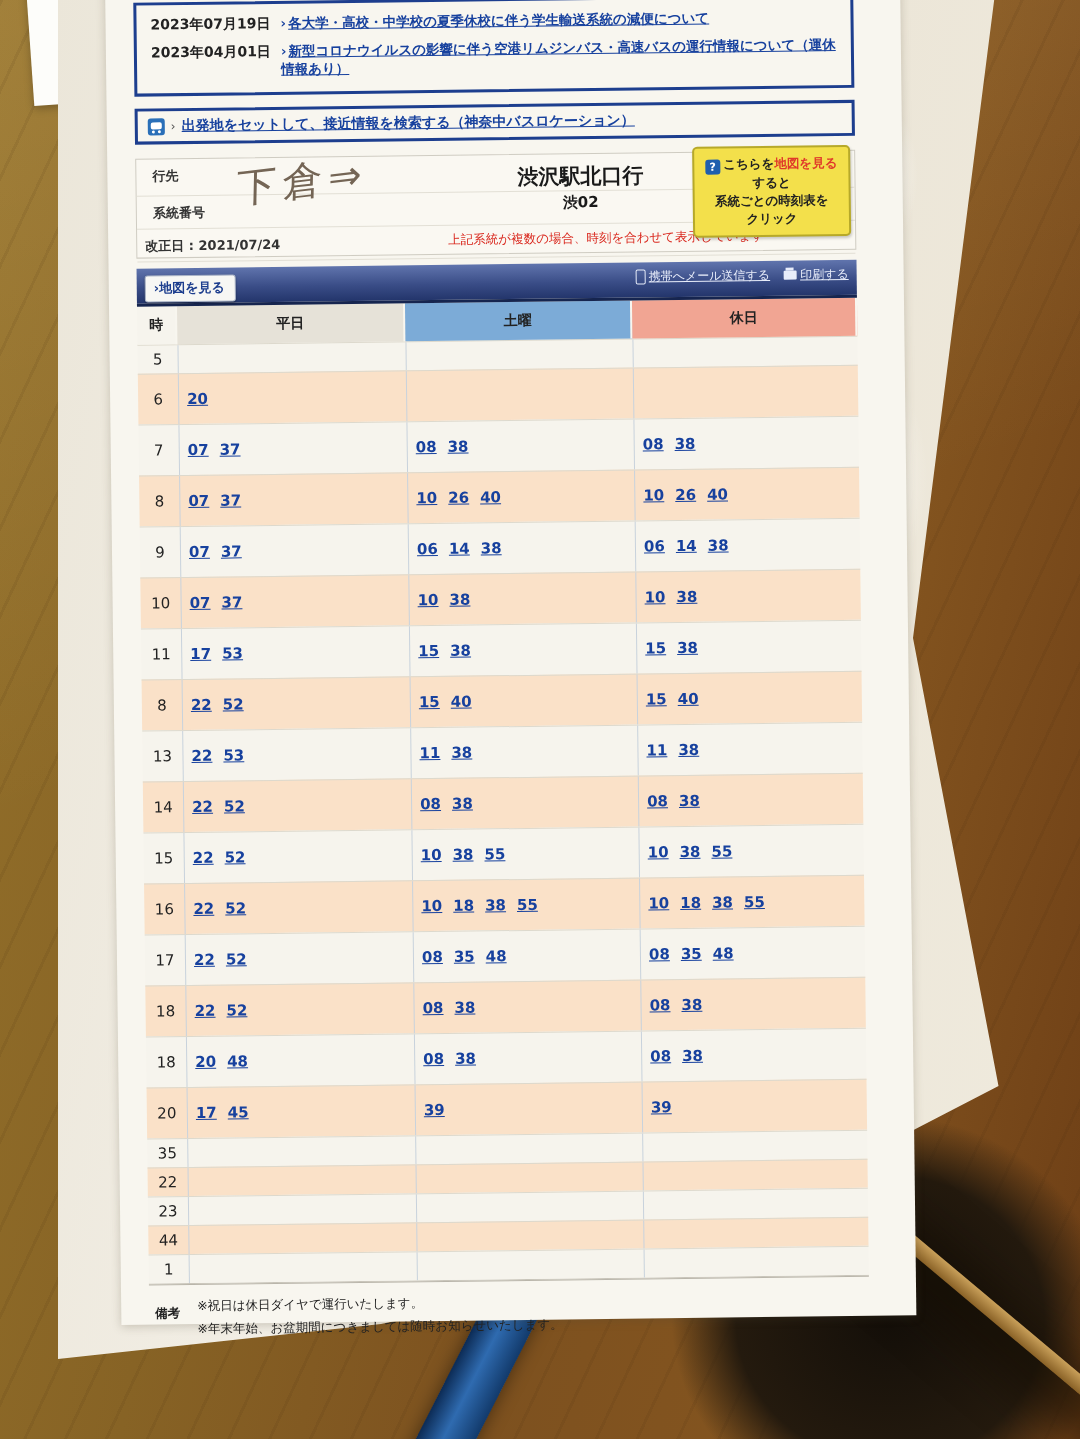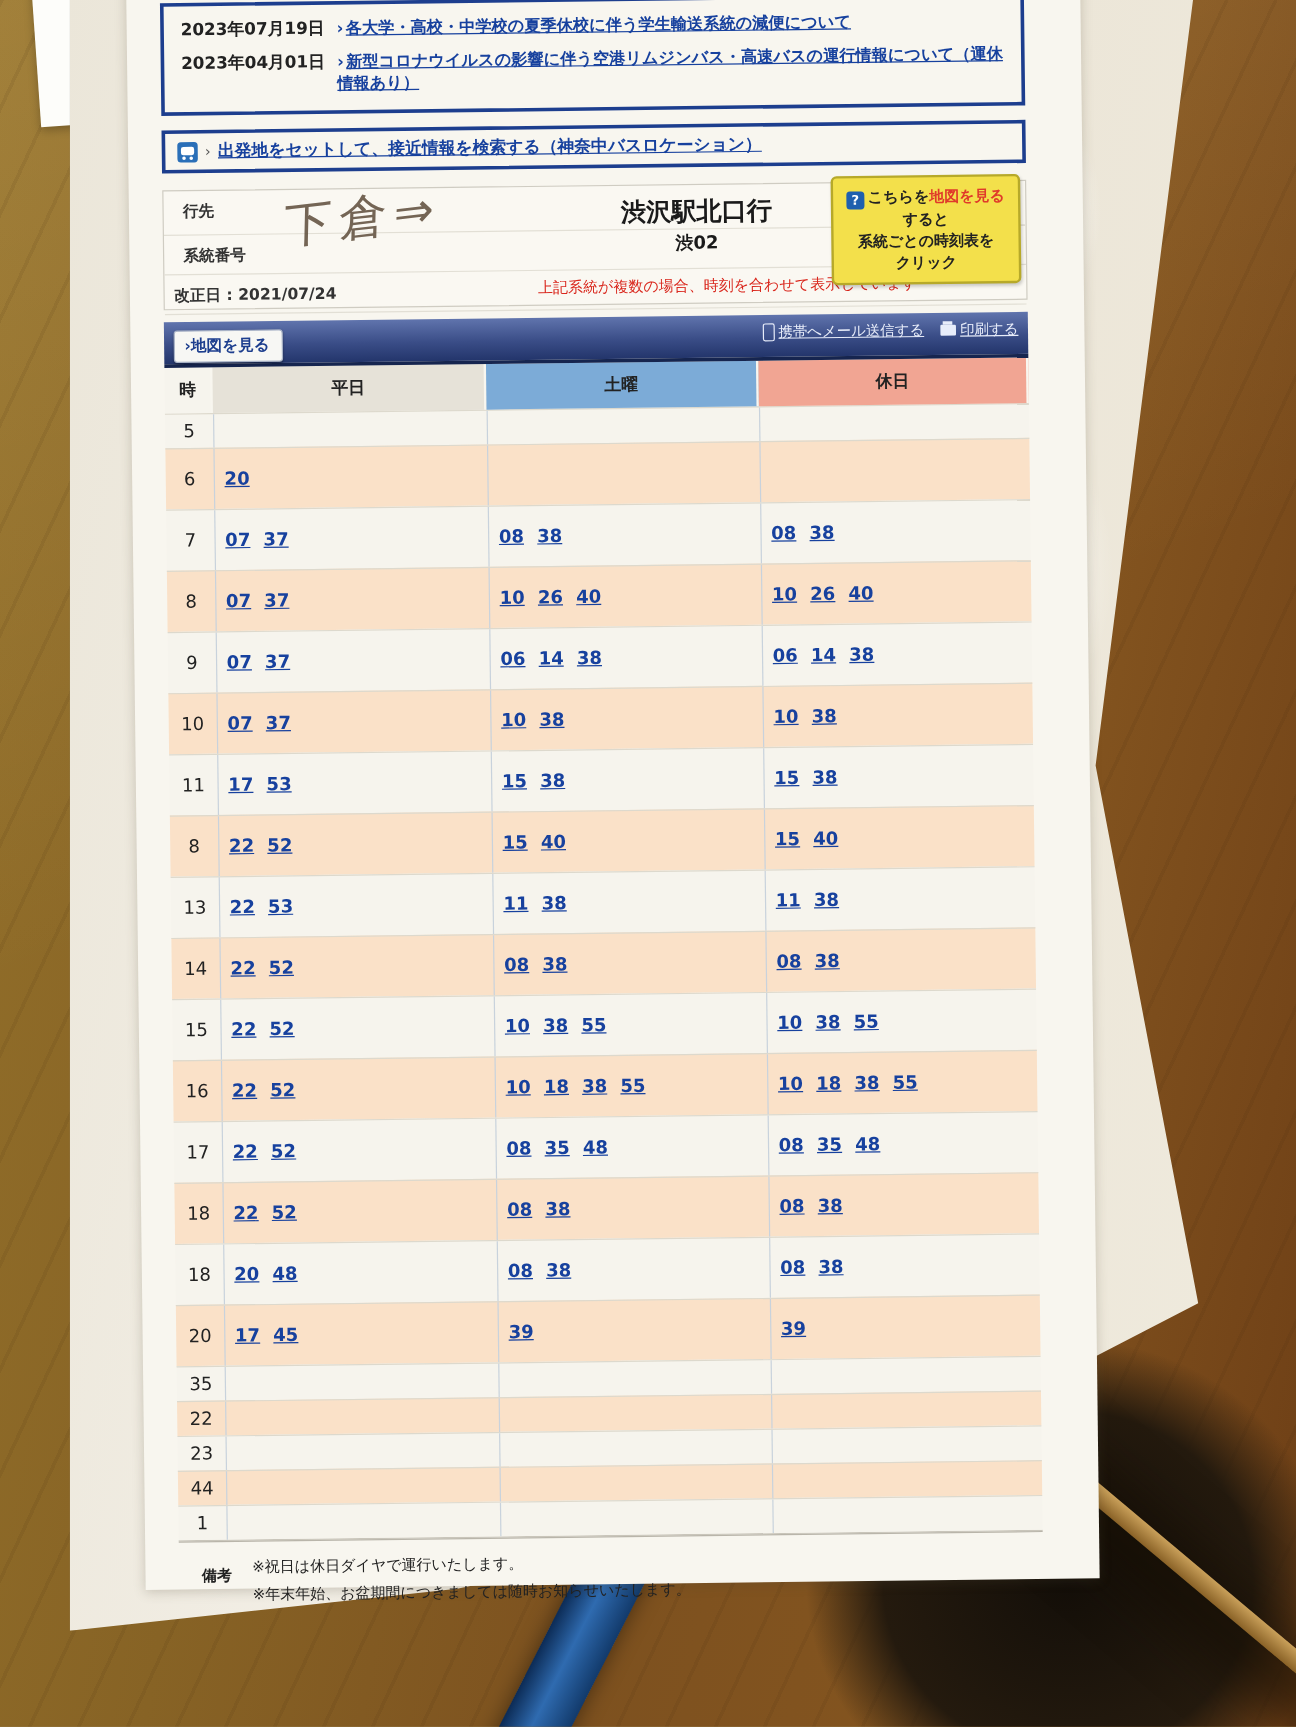--- a/index.html
+++ b/index.html
@@ -138,21 +138,21 @@
   .trow.short{height:28px;}
   .cell{box-sizing:border-box;display:flex;align-items:center;}
   .hour-cell{width:40px;justify-content:center;font-size:15px;color:#222;}
   .time-cell{padding-left:8px;gap:11px;border-left:1px solid #c8d2dc;}
   .tc-weekday{width:228px;}
   .tc-saturday{width:227px;}
   .tc-holiday{width:225px;}
   .t{font-size:15px;font-weight:bold;color:#17419e;text-decoration:underline;cursor:pointer;}
   
   .notes{display:flex;border-top:1px solid #b9b5aa;padding:10px 0 14px;}
-  .notes-label{width:48px;flex:none;font-size:12.5px;font-weight:bold;color:#222;padding:10px 0 0 6px;box-sizing:border-box;margin-left:13px;}
+  .notes-label{width:48px;flex:none;font-size:12.5px;font-weight:bold;color:#222;padding:10px 0 0 6px;box-sizing:border-box;}
   .notes-lines{font-size:12.5px;color:#222;line-height:1.8;}
 </style>
 </head>
 <body>
 
 <div class="photo">
   <div class="wood"></div>
   <div class="wood-streaks"></div>
   <div class="floor-shadow"></div>
   <div class="table-edge"></div>

